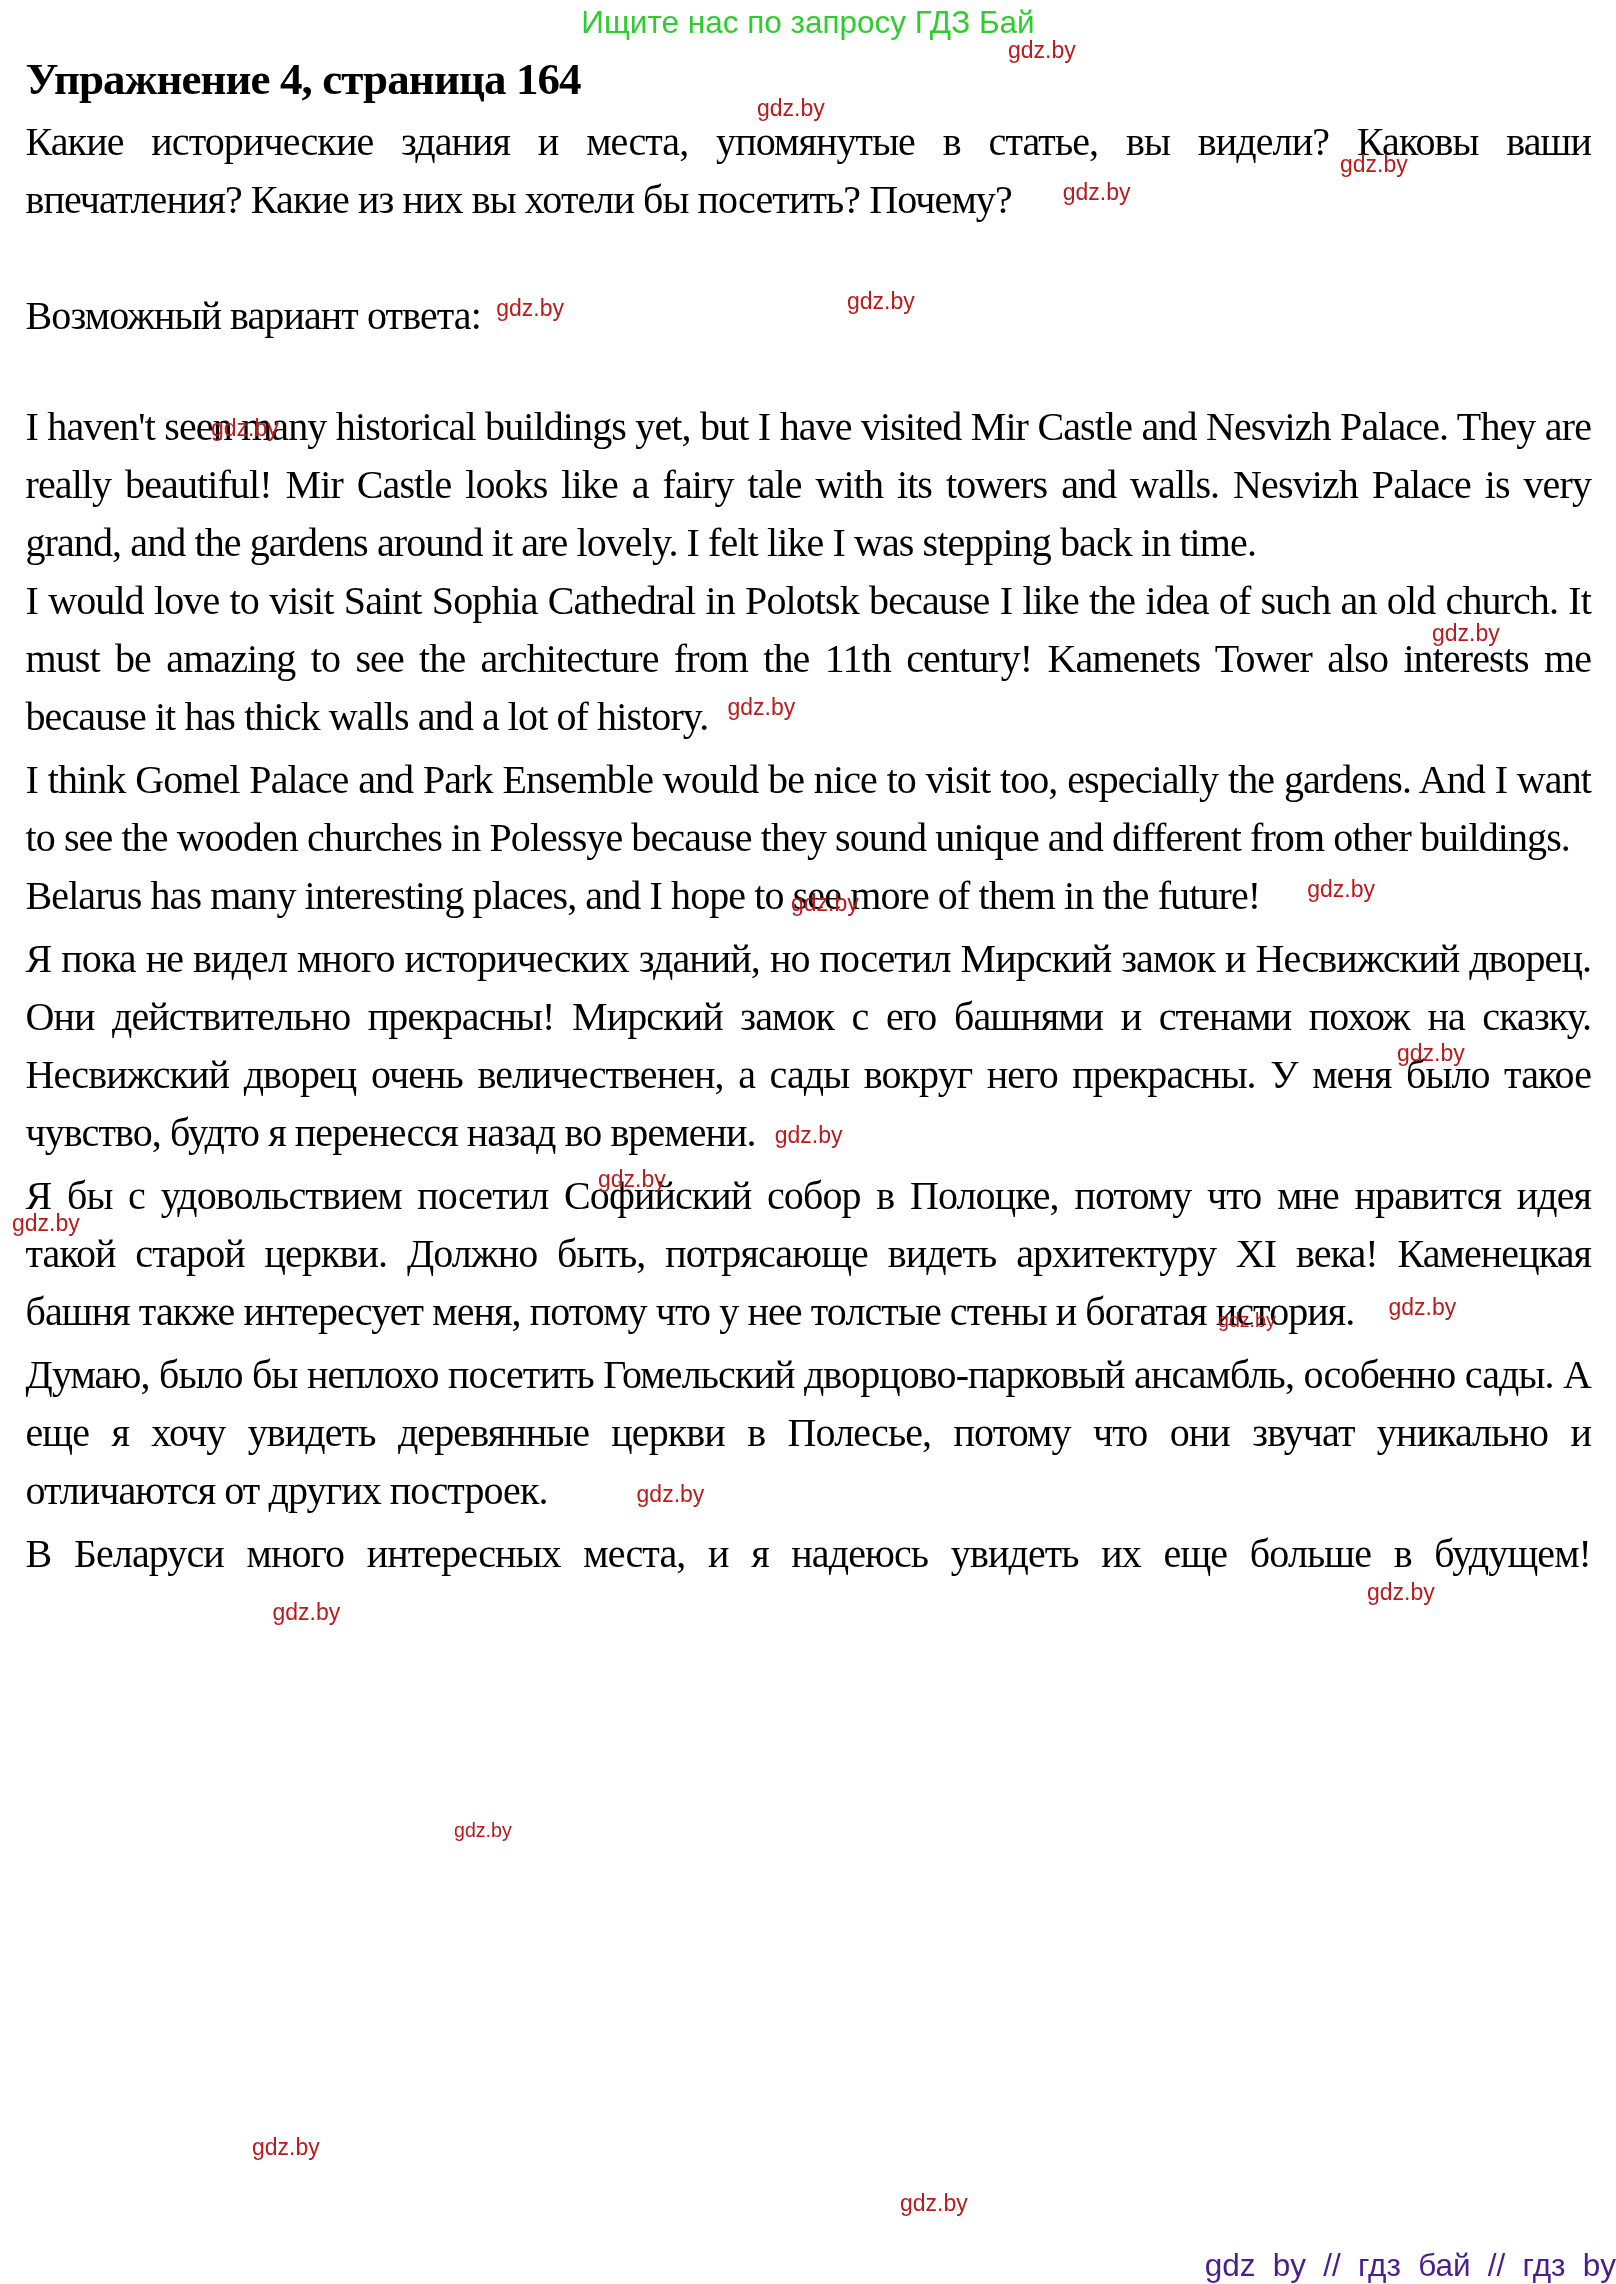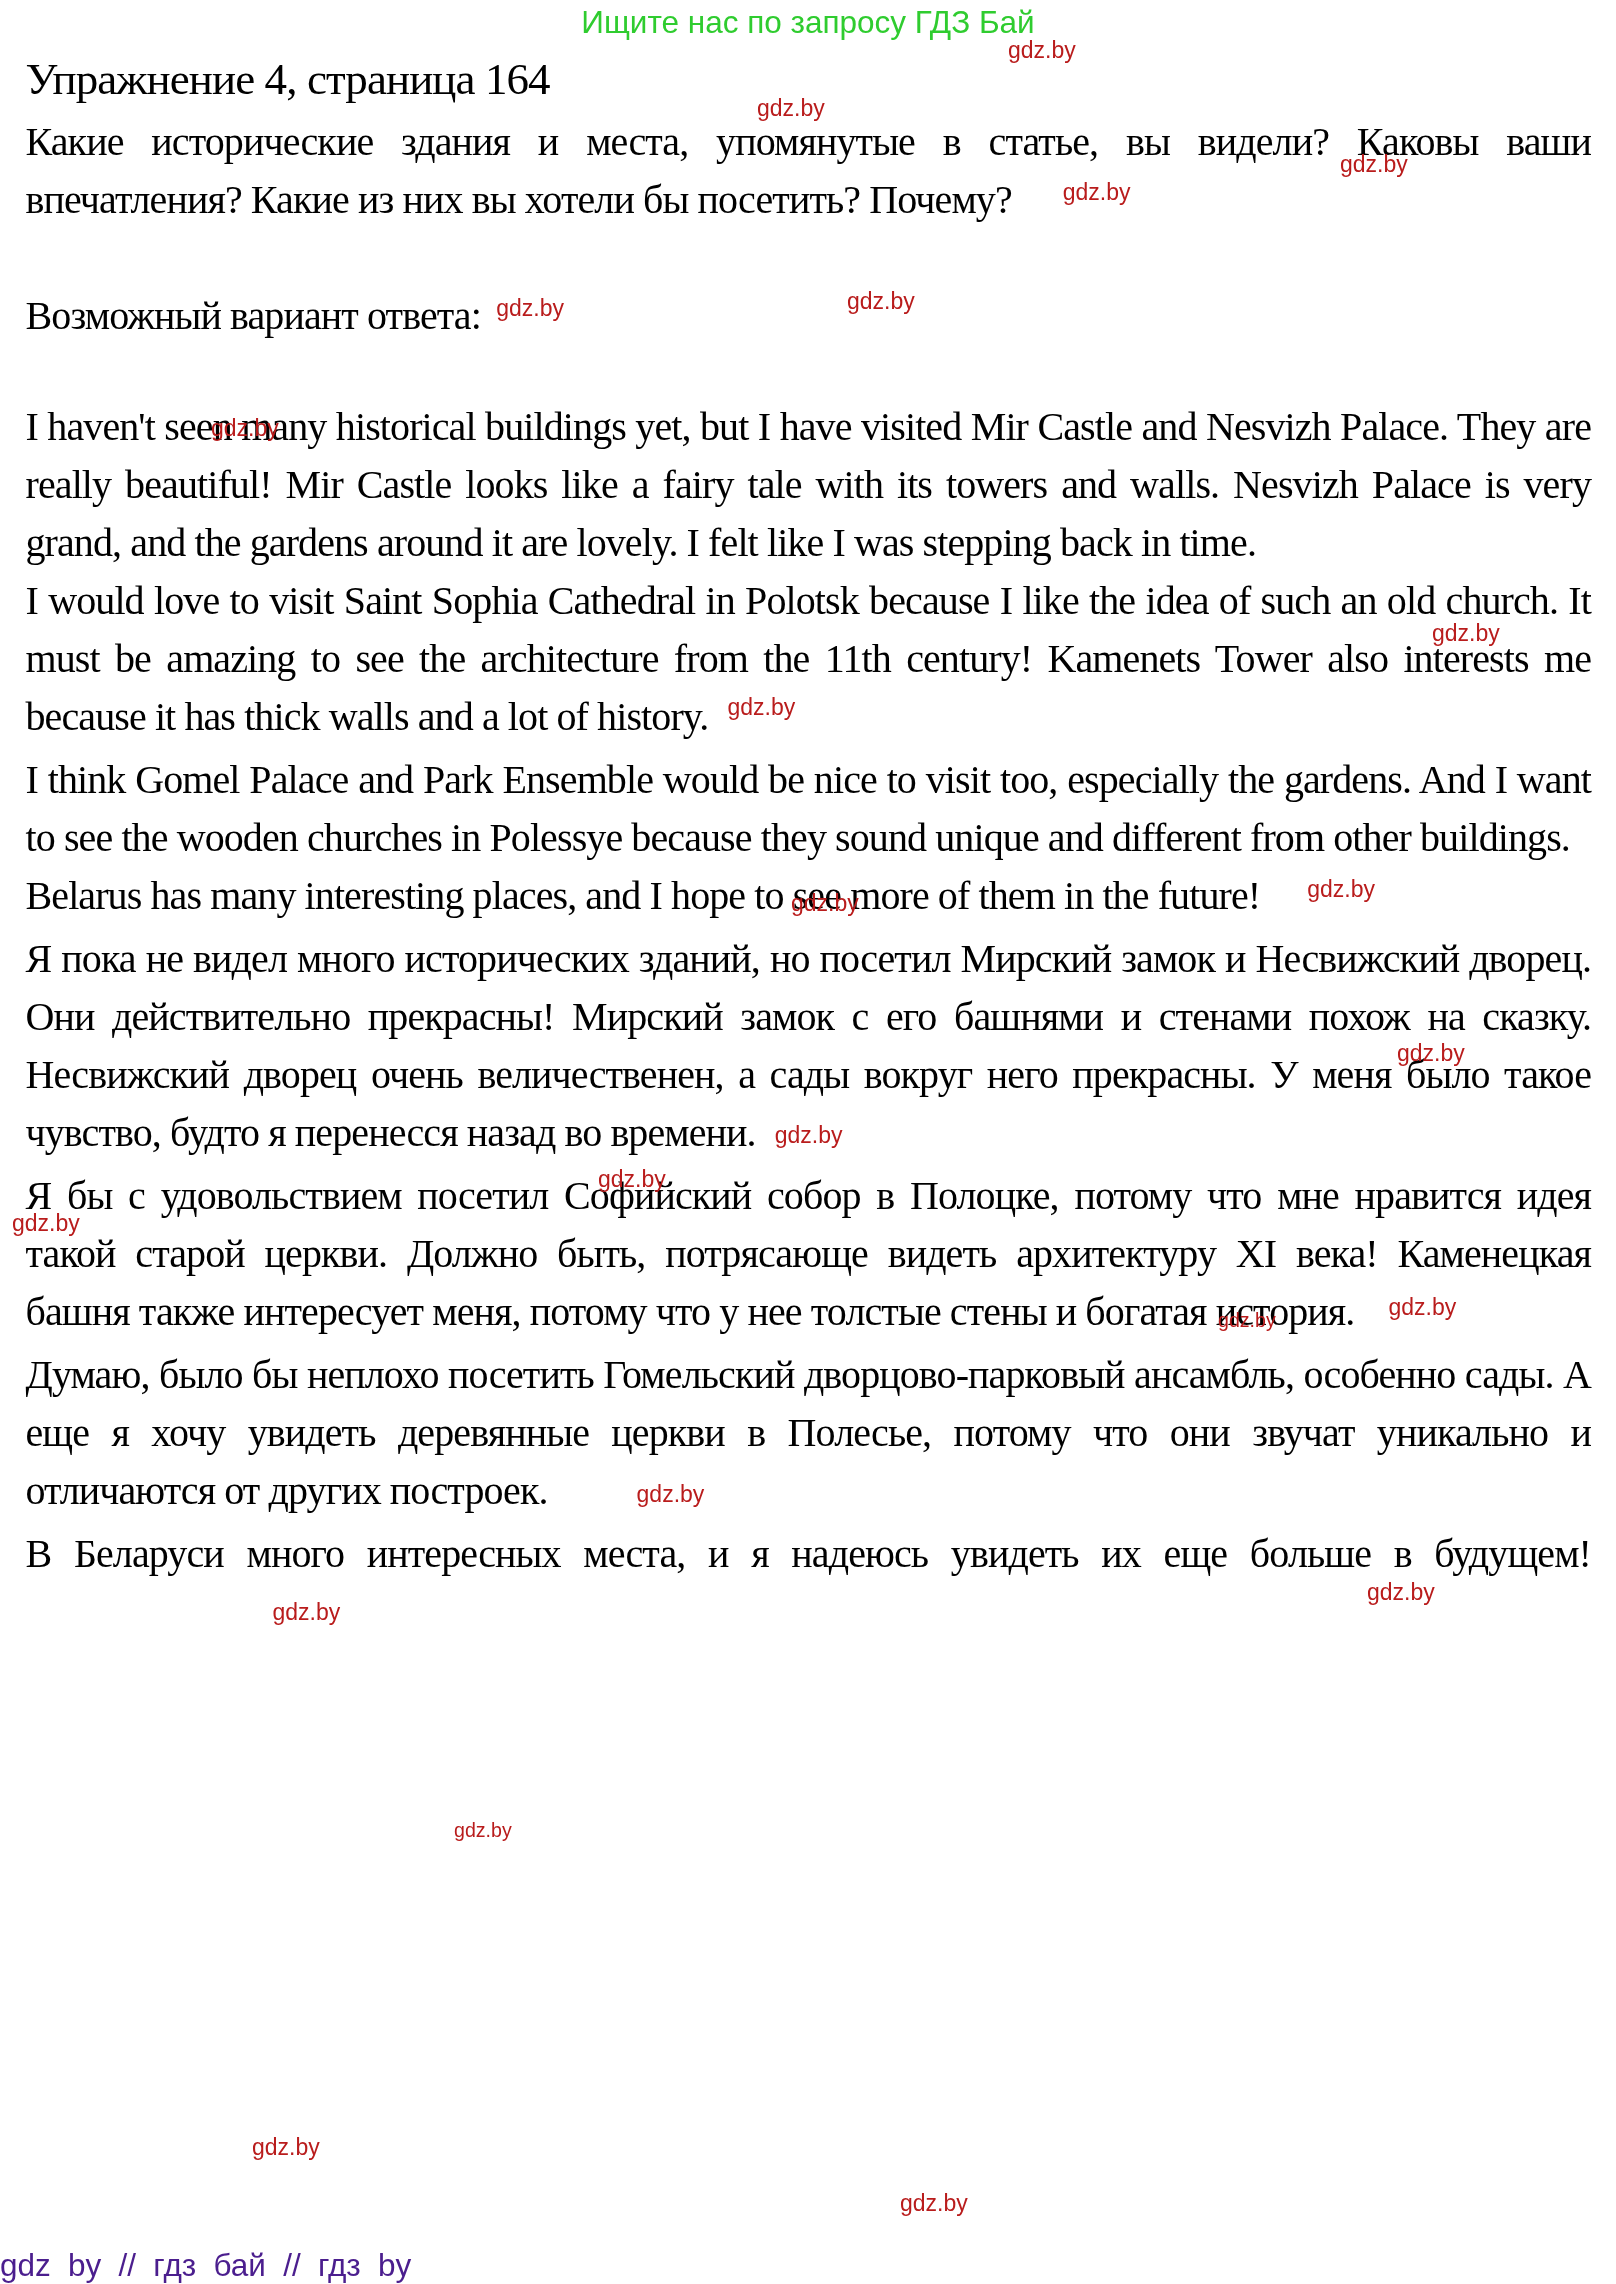--- a/index.html
+++ b/index.html
@@ -15,21 +15,21 @@
     padding-top:4.3px;
     text-align:center;
     font-family:"Liberation Sans","DejaVu Sans",sans-serif;
     font-size:31.5px;
     color:var(--promo-green,#2fcc2f);
   }
   .content{margin:0 25px 0 25.5px;}
   h1.heading{
     margin:12px 0 0 0;
     font-size:45px;
-    font-weight:normal;
+    font-weight:bold;
     letter-spacing:-0.9px;
     line-height:53px;
   }
   .body-text{
     font-size:40px;
     line-height:58px;
     letter-spacing:-0.9px;
     text-align:justify;
   }
   .question{margin-top:6.8px;}
@@ -45,21 +45,21 @@
     color:#b91c1c;
     white-space:nowrap;
   }
   .wm-abs{position:absolute;}
   .wm-sm{font-size:19.6px;}
   .wm-inline{display:inline-block;position:relative;}
   .footer{
     position:absolute;
     left:0;top:2247px;
     width:100%;
-    text-align:left;
+    text-align:right;
     font-family:"Liberation Sans","DejaVu Sans",sans-serif;
     font-size:31.5px;
     word-spacing:8.5px;
     color:var(--footer-purple,#4b1e8e);
   }
 </style>
 </head>
 <body>
 
 <div class="page">

